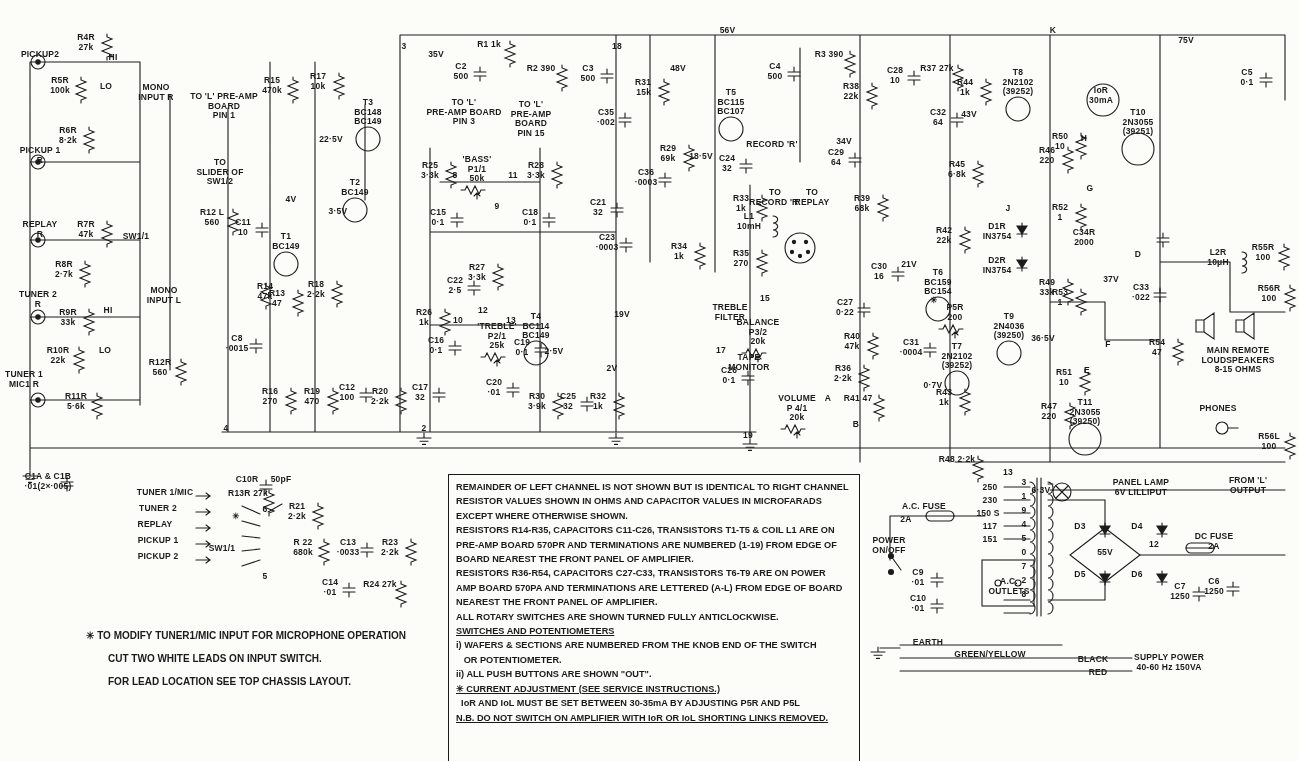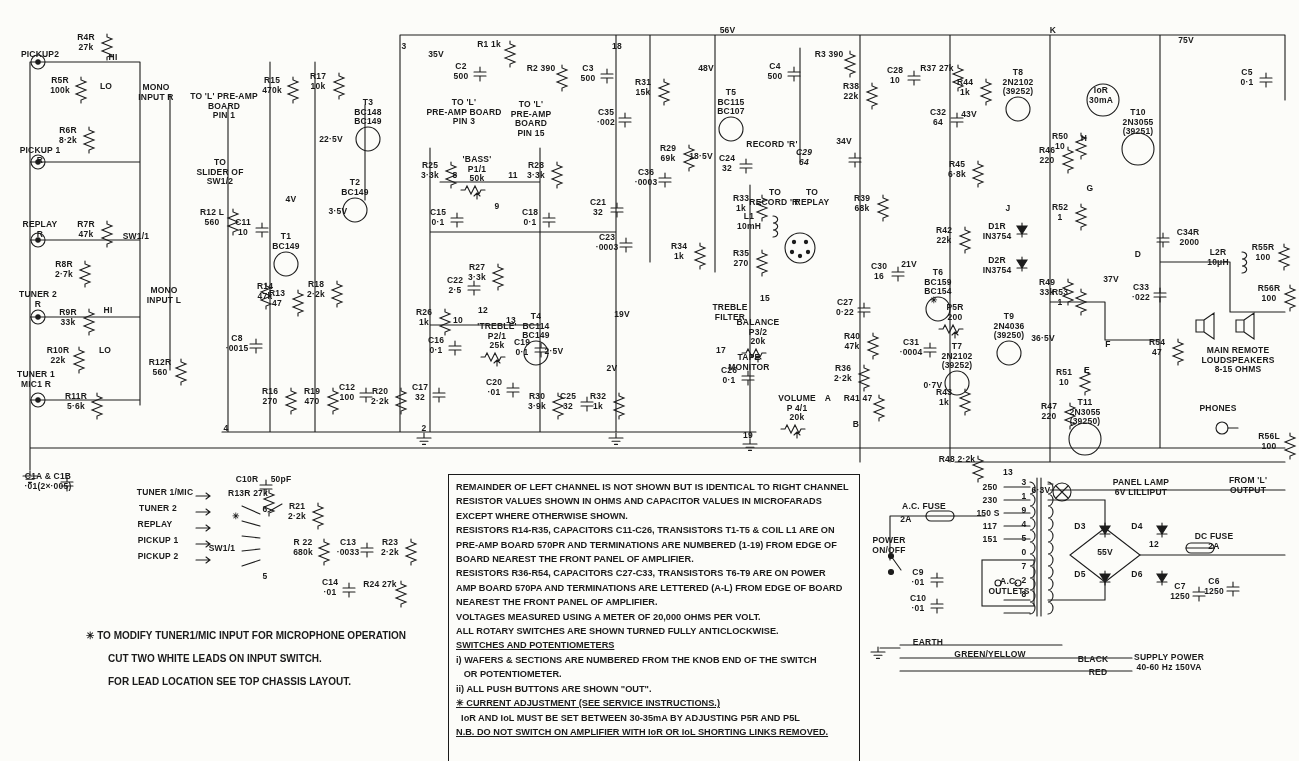--- a/index.html
+++ b/index.html
@@ -271,21 +271,21 @@
       <div class="lbl" style="left: 64px; top: 260px;">R8R
 2·7k</div>
       <div class="lbl" style="left: 38px; top: 290px;">TUNER 2
 R</div>
       <div class="lbl" style="left: 68px; top: 308px;">R9R
 33k</div>
       <div class="lbl" style="left: 108px; top: 306px;">HI</div>
       <div class="lbl" style="left: 58px; top: 346px;">R10R
 22k</div>
       <div class="lbl" style="left: 105px; top: 346px;">LO</div>
-      <div class="lbl" style="left: 36px; top: 370px;">TUNER 1
+      <div class="lbl" style="left: 24px; top: 370px;">TUNER 1
 MIC1 R</div>
       <div class="lbl" style="left: 76px; top: 392px;">R11R
 5·6k</div>
       <div class="lbl" style="left: 48px; top: 472px;">C1A &amp; C1B
 ·01(2×·005)</div>
       <div class="lbl" style="left: 156px; top: 83px;">MONO
 INPUT R</div>
       <div class="lbl" style="left: 136px; top: 232px;">SW1/1</div>
       <div class="lbl" style="left: 164px; top: 286px;">MONO
 INPUT L</div>
@@ -392,23 +392,23 @@
       <div class="lbl" style="left: 464px; top: 98px;">TO 'L'
 PRE-AMP BOARD
 PIN 3</div>
       <div class="lbl" style="left: 531px; top: 100px;">TO 'L'
 PRE-AMP
 BOARD
 PIN 15</div>
       <div class="lbl" style="left: 606px; top: 108px;">C35
 ·002</div>
       <div class="lbl" style="left: 617px; top: 42px;">18</div>
-      <div class="lbl" style="left: 643px; top: 78px;">R31
+      <div class="lbl" style="left: 643px; top: 78px; text-align: right;">R31
 15k</div>
-      <div class="lbl" style="left: 706px; top: 64px; text-align: center;">48V</div>
+      <div class="lbl" style="left: 678px; top: 64px; text-align: center;">48V</div>
       <div class="lbl" style="left: 731px; top: 88px;">T5
 BC115
 BC107</div>
       <div class="lbl" style="left: 668px; top: 144px;">R29
 69k</div>
       <div class="lbl" style="left: 701px; top: 152px;">18·5V</div>
       <div class="lbl" style="left: 727px; top: 154px;">C24
 32</div>
       <div class="lbl" style="left: 646px; top: 168px;">C36
 ·0003</div>
@@ -418,21 +418,21 @@
 10mH</div>
       <div class="lbl" style="left: 679px; top: 242px;">R34
 1k</div>
       <div class="lbl" style="left: 741px; top: 249px;">R35
 270</div>
       <div class="lbl" style="left: 716px; top: 26px; padding-left: 23px;">56V</div>
       <div class="lbl" style="left: 775px; top: 62px;">C4
 500</div>
       <div class="lbl" style="left: 829px; top: 50px;">R3 390</div>
       <div class="lbl" style="left: 772px; top: 140px;">RECORD 'R'</div>
-      <div class="lbl" style="left: 804px; top: 148px; font-style: italic;">C29
+      <div class="lbl" style="left: 836px; top: 148px;">C29
 64</div>
       <div class="lbl" style="left: 775px; top: 188px;">TO
 RECORD 'R'</div>
       <div class="lbl" style="left: 812px; top: 188px;">TO
 REPLAY</div>
       <div class="lbl" style="left: 844px; top: 137px;">34V</div>
       <div class="lbl" style="left: 851px; top: 82px;">R38
 22k</div>
       <div class="lbl" style="left: 895px; top: 66px;">C28
 10</div>
@@ -515,21 +515,21 @@
 (39251)</div>
       <div class="lbl" style="left: 1101px; top: 86px;">IoR
 30mA</div>
       <div class="lbl" style="left: 1053px; top: 26px;">K</div>
       <div class="lbl" style="left: 1060px; top: 132px;">R50
 10</div>
       <div class="lbl" style="left: 1084px; top: 134px;">H</div>
       <div class="lbl" style="left: 1060px; top: 203px;">R52
 1</div>
       <div class="lbl" style="left: 1090px; top: 184px;">G</div>
-      <div class="lbl" style="left: 1188px; top: 228px; text-align: right;">C34R
+      <div class="lbl" style="left: 1084px; top: 228px;">C34R
 2000</div>
       <div class="lbl" style="left: 1138px; top: 250px;">D</div>
       <div class="lbl" style="left: 1111px; top: 275px;">37V</div>
       <div class="lbl" style="left: 1060px; top: 288px;">R53
 1</div>
       <div class="lbl" style="left: 1141px; top: 283px;">C33
 ·022</div>
       <div class="lbl" style="left: 1064px; top: 368px;">R51
 10</div>
       <div class="lbl" style="left: 1087px; top: 366px;">E</div>
@@ -631,21 +631,20 @@
     <div id="notes-lines">
         <div class="note-line">REMAINDER OF LEFT CHANNEL IS NOT SHOWN BUT IS IDENTICAL TO RIGHT CHANNEL</div>
         <div class="note-line">RESISTOR VALUES SHOWN IN OHMS AND CAPACITOR VALUES IN MICROFARADS</div>
         <div class="note-line">EXCEPT WHERE OTHERWISE SHOWN.</div>
         <div class="note-line">RESISTORS R14-R35, CAPACITORS C11-C26, TRANSISTORS T1-T5 &amp; COIL L1 ARE ON</div>
         <div class="note-line">PRE-AMP BOARD 570PR AND TERMINATIONS ARE NUMBERED (1-19) FROM EDGE OF</div>
         <div class="note-line">BOARD NEAREST THE FRONT PANEL OF AMPLIFIER.</div>
         <div class="note-line">RESISTORS R36-R54, CAPACITORS C27-C33, TRANSISTORS T6-T9 ARE ON POWER</div>
         <div class="note-line">AMP BOARD 570PA AND TERMINATIONS ARE LETTERED (A-L) FROM EDGE OF BOARD</div>
         <div class="note-line">NEAREST THE FRONT PANEL OF AMPLIFIER.</div>
-        <div class="note-line">VOLTAGES MEASURED USING A METER OF 20,000 OHMS PER VOLT.</div>
         <div class="note-line">ALL ROTARY SWITCHES ARE SHOWN TURNED FULLY ANTICLOCKWISE.</div>
         <div class="note-line u">SWITCHES AND POTENTIOMETERS</div>
         <div class="note-line">i) WAFERS &amp; SECTIONS ARE NUMBERED FROM THE KNOB END OF THE SWITCH</div>
         <div class="note-line">   OR POTENTIOMETER.</div>
         <div class="note-line">ii) ALL PUSH BUTTONS ARE SHOWN "OUT".</div>
         <div class="note-line u">✳ CURRENT ADJUSTMENT (SEE SERVICE INSTRUCTIONS.)</div>
         <div class="note-line">  IoR AND IoL MUST BE SET BETWEEN 30-35mA BY ADJUSTING P5R AND P5L</div>
         <div class="note-line u">N.B. DO NOT SWITCH ON AMPLIFIER WITH IoR OR IoL SHORTING LINKS REMOVED.</div>
       </div>
   </div>

